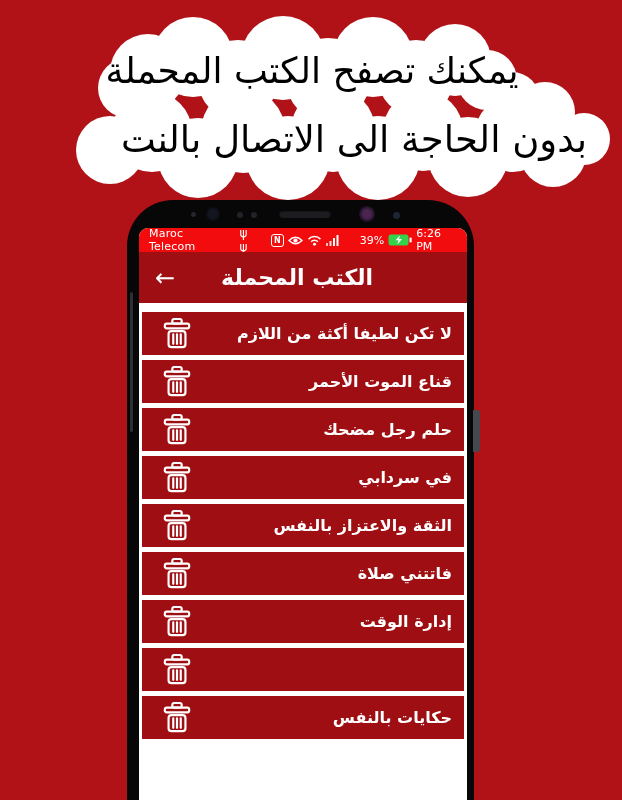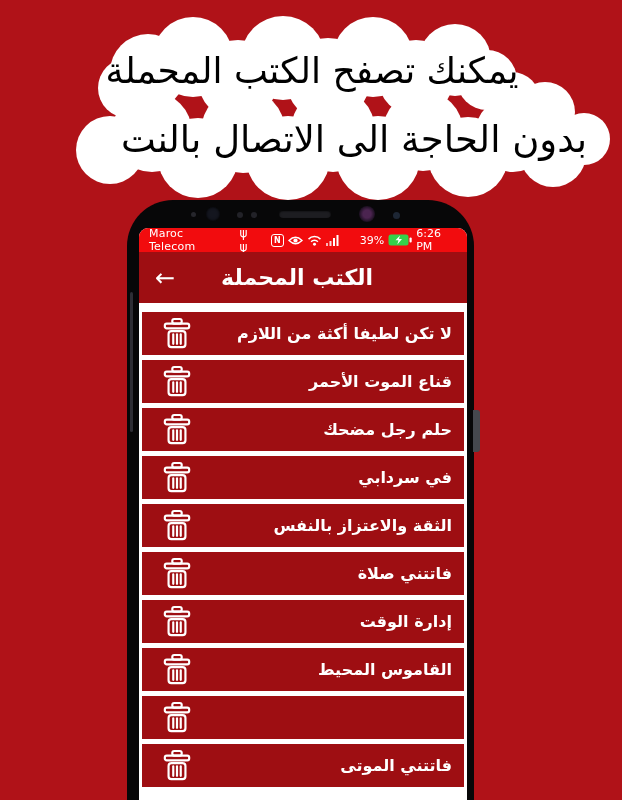--- a/index.html
+++ b/index.html
@@ -338,62 +338,47 @@
                 <rect x="7" y="15" width="18" height="17" rx="3"></rect>
                 <line x1="12" y1="18.5" x2="12" y2="28.5"></line>
                 <line x1="16" y1="18.5" x2="16" y2="28.5"></line>
                 <line x1="20" y1="18.5" x2="20" y2="28.5"></line>
               </g>
             </svg>
           </span>
           <span class="book-title" dir="rtl">إدارة الوقت</span>
         </div>
 
-        <div class="card">
-          <span class="trash">
-            <svg width="30" height="33" viewBox="0 0 32 35">
-              <g fill="none" stroke="#fff" stroke-width="2.3" stroke-linecap="round">
-                <rect x="11" y="2" width="10" height="5" rx="2"></rect>
-                <rect x="3" y="7" width="26" height="5" rx="2"></rect>
-                <rect x="7" y="15" width="18" height="17" rx="3"></rect>
-                <line x1="12" y1="18.5" x2="12" y2="28.5"></line>
-                <line x1="16" y1="18.5" x2="16" y2="28.5"></line>
-                <line x1="20" y1="18.5" x2="20" y2="28.5"></line>
-              </g>
-            </svg>
-          </span>
-          <span class="book-title" dir="rtl">القاموس المحيط</span>
-        </div>
-
-        <div class="card">
-          <span class="trash">
-            <svg width="30" height="33" viewBox="0 0 32 35">
-              <g fill="none" stroke="#fff" stroke-width="2.3" stroke-linecap="round">
-                <rect x="11" y="2" width="10" height="5" rx="2"></rect>
-                <rect x="3" y="7" width="26" height="5" rx="2"></rect>
-                <rect x="7" y="15" width="18" height="17" rx="3"></rect>
-                <line x1="12" y1="18.5" x2="12" y2="28.5"></line>
-                <line x1="16" y1="18.5" x2="16" y2="28.5"></line>
-                <line x1="20" y1="18.5" x2="20" y2="28.5"></line>
-              </g>
-            </svg>
-          </span>
-        </div>
-
-        <div class="card">
-          <span class="trash">
-            <svg width="30" height="33" viewBox="0 0 32 35">
-              <g fill="none" stroke="#fff" stroke-width="2.3" stroke-linecap="round">
-                <rect x="11" y="2" width="10" height="5" rx="2"></rect>
-                <rect x="3" y="7" width="26" height="5" rx="2"></rect>
-                <rect x="7" y="15" width="18" height="17" rx="3"></rect>
-                <line x1="12" y1="18.5" x2="12" y2="28.5"></line>
-                <line x1="16" y1="18.5" x2="16" y2="28.5"></line>
-                <line x1="20" y1="18.5" x2="20" y2="28.5"></line>
-              </g>
-            </svg>
-          </span>
-          <span class="book-title" dir="rtl">فاتتني الموتى</span>
+
+        <div class="card">
+          <span class="trash">
+            <svg width="30" height="33" viewBox="0 0 32 35">
+              <g fill="none" stroke="#fff" stroke-width="2.3" stroke-linecap="round">
+                <rect x="11" y="2" width="10" height="5" rx="2"></rect>
+                <rect x="3" y="7" width="26" height="5" rx="2"></rect>
+                <rect x="7" y="15" width="18" height="17" rx="3"></rect>
+                <line x1="12" y1="18.5" x2="12" y2="28.5"></line>
+                <line x1="16" y1="18.5" x2="16" y2="28.5"></line>
+                <line x1="20" y1="18.5" x2="20" y2="28.5"></line>
+              </g>
+            </svg>
+          </span>
+        </div>
+
+        <div class="card">
+          <span class="trash">
+            <svg width="30" height="33" viewBox="0 0 32 35">
+              <g fill="none" stroke="#fff" stroke-width="2.3" stroke-linecap="round">
+                <rect x="11" y="2" width="10" height="5" rx="2"></rect>
+                <rect x="3" y="7" width="26" height="5" rx="2"></rect>
+                <rect x="7" y="15" width="18" height="17" rx="3"></rect>
+                <line x1="12" y1="18.5" x2="12" y2="28.5"></line>
+                <line x1="16" y1="18.5" x2="16" y2="28.5"></line>
+                <line x1="20" y1="18.5" x2="20" y2="28.5"></line>
+              </g>
+            </svg>
+          </span>
+          <span class="book-title" dir="rtl">حكايات بالنفس</span>
         </div>
       </div>
 
   </div>
 </div>
 
 </body></html>

